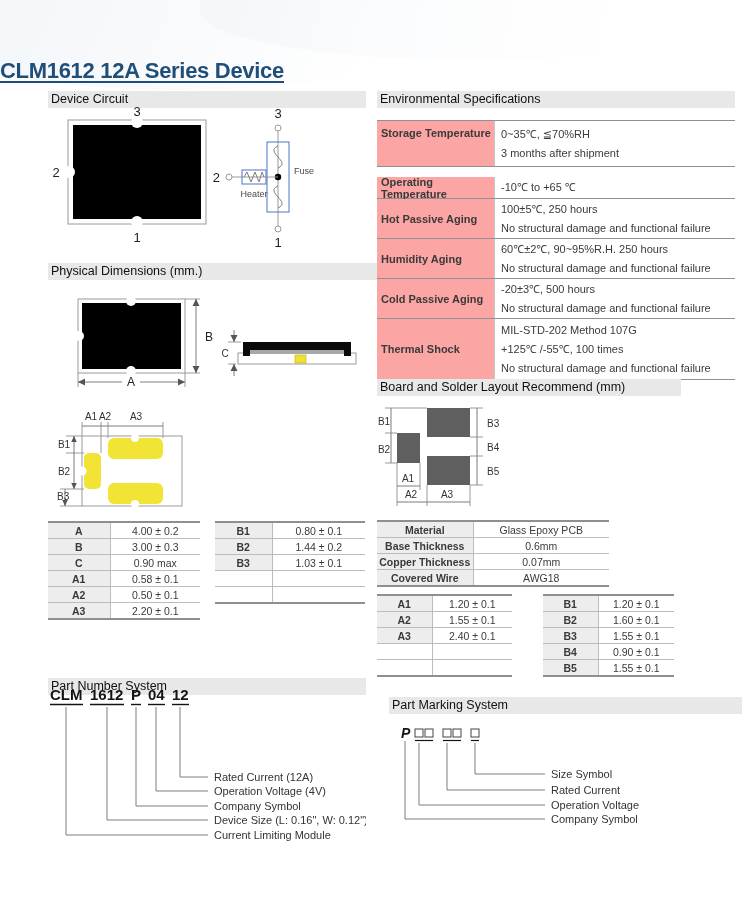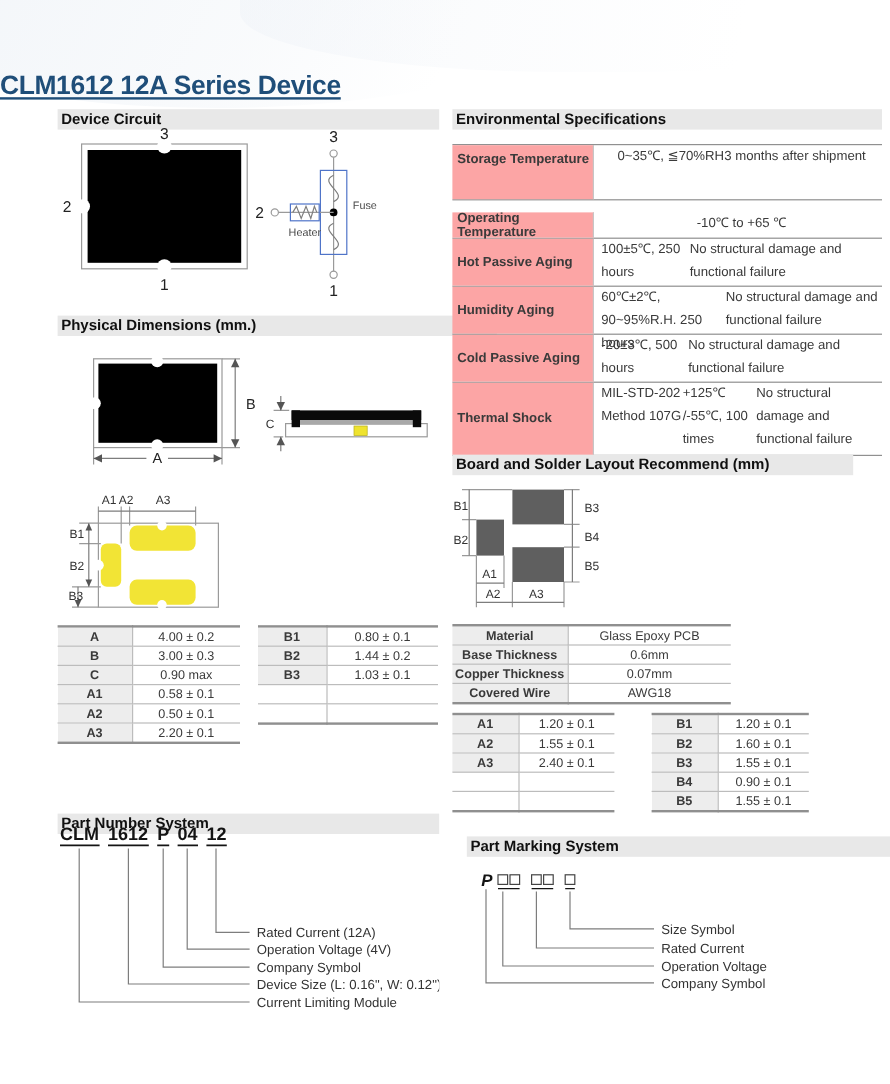--- a/index.html
+++ b/index.html
@@ -7,30 +7,30 @@
         font-family:"Liberation Sans",sans-serif;color:#333;}
   .abs{position:absolute;}
   .wave{position:absolute;pointer-events:none;}
   .w1{top:-30px;left:-80px;width:520px;height:120px;border-radius:50%;
       background:linear-gradient(115deg,#e7edf4 0%,#f4f7fa 55%,rgba(255,255,255,0) 85%);opacity:.55;}
   .w2{top:-50px;left:200px;width:600px;height:110px;border-radius:45%;
       background:linear-gradient(100deg,#eef2f7 0%,rgba(255,255,255,0) 70%);opacity:.45;}
   .title{position:absolute;top:17px;left:0;width:100%;text-align:left;
          color:#1f4e79;font-size:22px;font-weight:bold;letter-spacing:-.3px;margin-top:41px;}
   .title span{text-decoration:underline;text-decoration-thickness:2px;text-underline-offset:3px;}
-  .sec{position:absolute;height:17px;background:#e8e8e8;font-size:12.5px;font-weight:bold;
+  .sec{position:absolute;height:17px;background:#e8e8e8;font-size:12.5px;font-weight:normal;
        color:#101010;line-height:17px;padding-left:3px;box-sizing:border-box;}
   
   .env{position:absolute;left:377px;top:120px;width:358px;border-top:1px solid #909090;
        font-size:11px;box-sizing:border-box;}
   .env-row{display:flex;border-bottom:1px solid #909090;box-sizing:border-box;}
   .env-label{width:118px;background:#fca5a5;font-weight:bold;display:flex;align-items:center;
              padding-left:4px;box-sizing:border-box;border-right:1px solid #c6c6c6;color:#3a3a3a;}
   .env-label.top{align-items:flex-start;padding-top:6px;}
-  .env-val{flex:1;padding-left:6px;display:flex;flex-direction:row;justify-content:center;color:#3a3a3a;}
+  .env-val{flex:1;padding-left:6px;display:flex;flex-direction:column;justify-content:center;color:#3a3a3a;}
   .env-val div{line-height:19px;}
   
   table.t{position:absolute;border-collapse:collapse;table-layout:fixed;font-size:10.5px;color:#3a3a3a;
           border-top:2px solid #8f8f8f;border-bottom:2px solid #8f8f8f;}
   table.t td{border-bottom:1px solid #bcbcbc;text-align:center;height:15px;padding:0 2px;overflow:hidden;}
   table.t tr:last-child td{border-bottom:none;text-align:center;}
   table.t td.lbl{background:#ededed;font-weight:bold;border-right:1px solid #bcbcbc;}
   table.t td.emp{background:#fff;border-right:1px solid #bcbcbc;}
   svg text{font-family:"Liberation Sans",sans-serif;fill:#333;}
   .pin{font-size:13px;fill:#222;}
@@ -288,21 +288,21 @@
     <div class="env-row" style="height:61px;">
       <div class="env-label">Thermal Shock</div>
       <div class="env-val">
         <div>MIL-STD-202 Method 107G</div>
         <div>+125℃ /-55℃, 100 times</div>
         <div>No structural damage and functional failure</div>
       </div>
     </div>
   </div>
 
-  <div class="sec" style="left:377px;top:379px;width:334px;">Board and Solder Layout Recommend (mm)</div>
+  <div class="sec" style="left:377px;top:379px;width:304px;">Board and Solder Layout Recommend (mm)</div>
 
   <svg class="abs" style="left:377px;top:398px;" width="210" height="112">
     <rect x="20" y="35" width="23" height="30" fill="#5f5f5f"></rect>
     <rect x="50" y="10" width="43" height="29" fill="#5f5f5f"></rect>
     <rect x="50" y="58" width="43" height="29" fill="#5f5f5f"></rect>
     <g class="thin">
       <line x1="8" y1="10" x2="50" y2="10"></line>
         <line x1="8" y1="35" x2="20" y2="35"></line>
       <line x1="8" y1="65" x2="20" y2="65"></line>
       <line x1="93" y1="10" x2="106" y2="10"></line>

